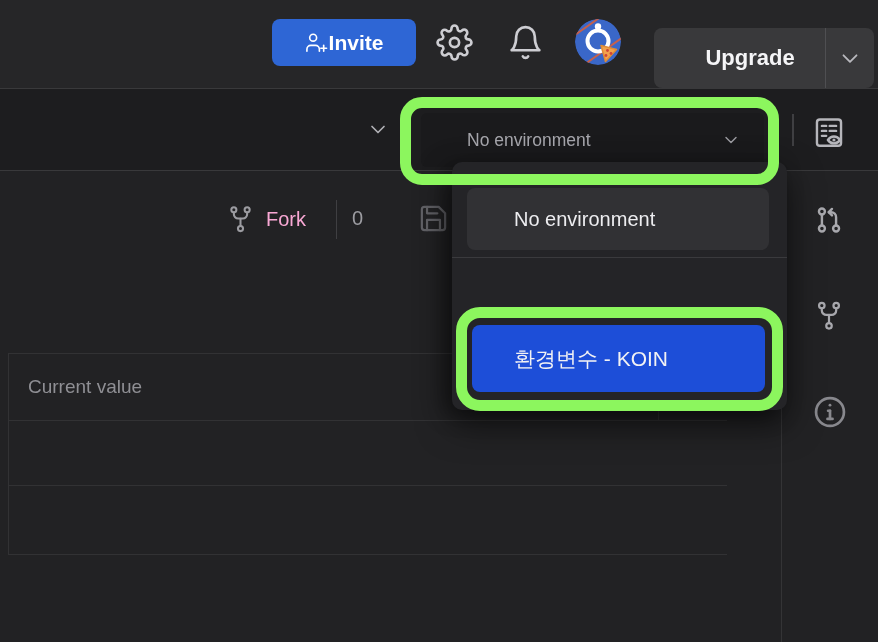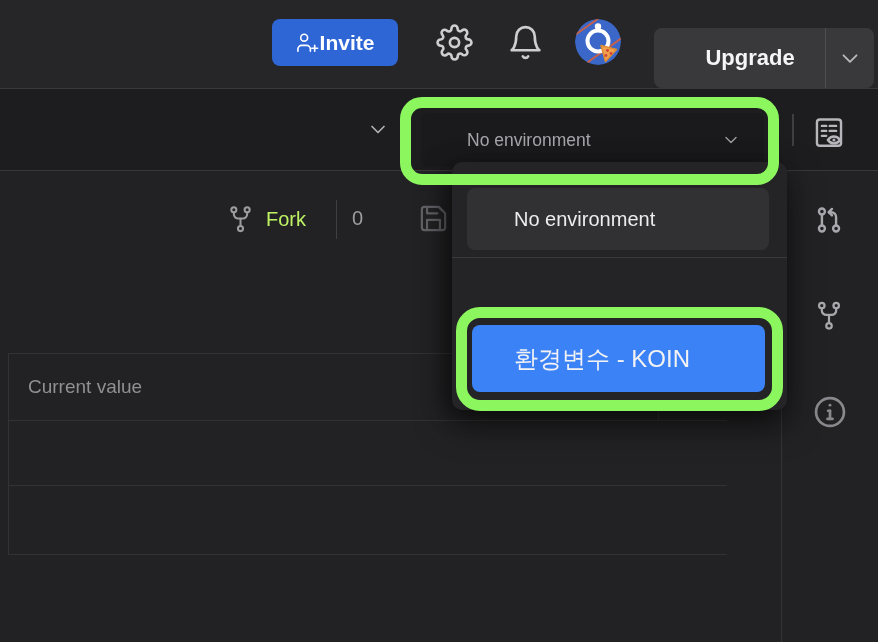--- a/index.html
+++ b/index.html
@@ -8,21 +8,21 @@
     background:#222224;font-family:"Liberation Sans",sans-serif;
     -webkit-font-smoothing:antialiased;
   }
   .abs{position:absolute;}
   svg{display:block;}
   .stroke-ic{fill:none;stroke:currentColor;stroke-width:1.7;stroke-linecap:round;stroke-linejoin:round;}
 
   
   .topbar{position:absolute;left:0;top:0;width:878px;height:88px;background:#262628;border-bottom:1px solid #39393b;}
   .invite-btn{
-    position:absolute;left:272px;top:19px;width:126px;height:47px;
+    position:absolute;left:272px;top:19px;width:144px;height:47px;
     background:#2e66d5;border:none;border-radius:8px;color:#fff;
     display:flex;align-items:center;justify-content:center;gap:1px;
     font-family:"Liberation Sans",sans-serif;font-size:21px;font-weight:600;cursor:pointer;
   }
   .topbar-icon{position:absolute;color:#cdcdd2;background:none;border:none;padding:0;cursor:pointer;}
   .gear-pos{left:436px;top:24px;}
   .bell-pos{left:507px;top:24px;}
   .avatar{position:absolute;left:575px;top:19px;width:46px;height:46px;border:none;background:none;padding:0;cursor:pointer;}
   .upgrade{position:absolute;left:654px;top:28px;width:199px;height:60px;background:#39393b;border-radius:8px;display:flex;padding-left:21px;}
   .upgrade-main{
@@ -40,21 +40,21 @@
     background:#1a1a1c;border:none;border-radius:6px;color:#a6a6ac;
     display:flex;align-items:center;font-family:"Liberation Sans",sans-serif;font-size:17.5px;cursor:pointer;
   }
   .env-selector .lbl{margin-left:46px;flex:1;text-align:left;}
   .env-selector .car{margin-right:22px;color:#9b9ba0;}
   .envbar-vdiv{position:absolute;left:792px;top:25px;width:2px;height:32px;background:#3f3f42;}
   .quicklook{position:absolute;left:810px;top:27px;color:#b6b6bb;background:none;border:none;padding:0;cursor:pointer;}
 
   
   .fork-ic{left:226px;top:203px;color:#9c9ca1;background:none;border:none;padding:0;cursor:pointer;}
-  .fork-label{left:266px;top:208px;color:#bef264;font-size:20px;cursor:pointer;}
+  .fork-label{left:266px;top:208px;color:#f9a8d4;font-size:20px;cursor:pointer;}
   .tb-vdiv{left:336px;top:200px;width:1px;height:39px;background:#3f3f42;}
   .fork-count{left:352px;top:207px;color:#9c9ca1;font-size:20px;}
   .save-ic{left:418px;top:203px;color:#626267;background:none;border:none;padding:0;cursor:pointer;}
 
   
   .tline{background:#323234;}
   .t-top   {left:9px;top:353px;width:718px;height:1px;}
   .t-hdrbot{left:9px;top:420px;width:718px;height:1px;}
   .t-row1  {left:9px;top:485px;width:718px;height:1px;}
   .t-row2  {left:9px;top:554px;width:718px;height:1px;}
@@ -80,21 +80,21 @@
     background:#313134;border-radius:8px;color:#ededf0;font-size:20px;
     line-height:62px;padding-left:47px;box-sizing:border-box;cursor:pointer;
   }
   .dd-divider{position:absolute;left:0;top:95px;width:335px;height:1px;background:#3a3a3d;}
   .dd-item-plain{
     position:absolute;left:0;top:96px;width:335px;height:72px;color:#ececef;font-size:20.5px;
     line-height:72px;padding-left:62px;box-sizing:border-box;cursor:pointer;
   }
   .dd-item-boxed{
     position:absolute;left:20px;top:163px;width:293px;height:67px;
-    background:#3b82f6;border-radius:8px;color:#f2f2f4;font-size:24px;
+    background:#1d4ed8;border-radius:8px;color:#f2f2f4;font-size:21px;
     line-height:67px;padding-left:42px;box-sizing:border-box;cursor:pointer;
   }
 
   
   .hl{position:absolute;border:11px solid #8cf65e;pointer-events:none;z-index:10;}
   .hl1{left:400px;top:97px;width:379px;height:88px;border-radius:22px;box-sizing:border-box;}
   .hl2{left:456px;top:307px;width:327px;height:104px;border-radius:24px;box-sizing:border-box;}
 </style>
 </head>
 <body>

